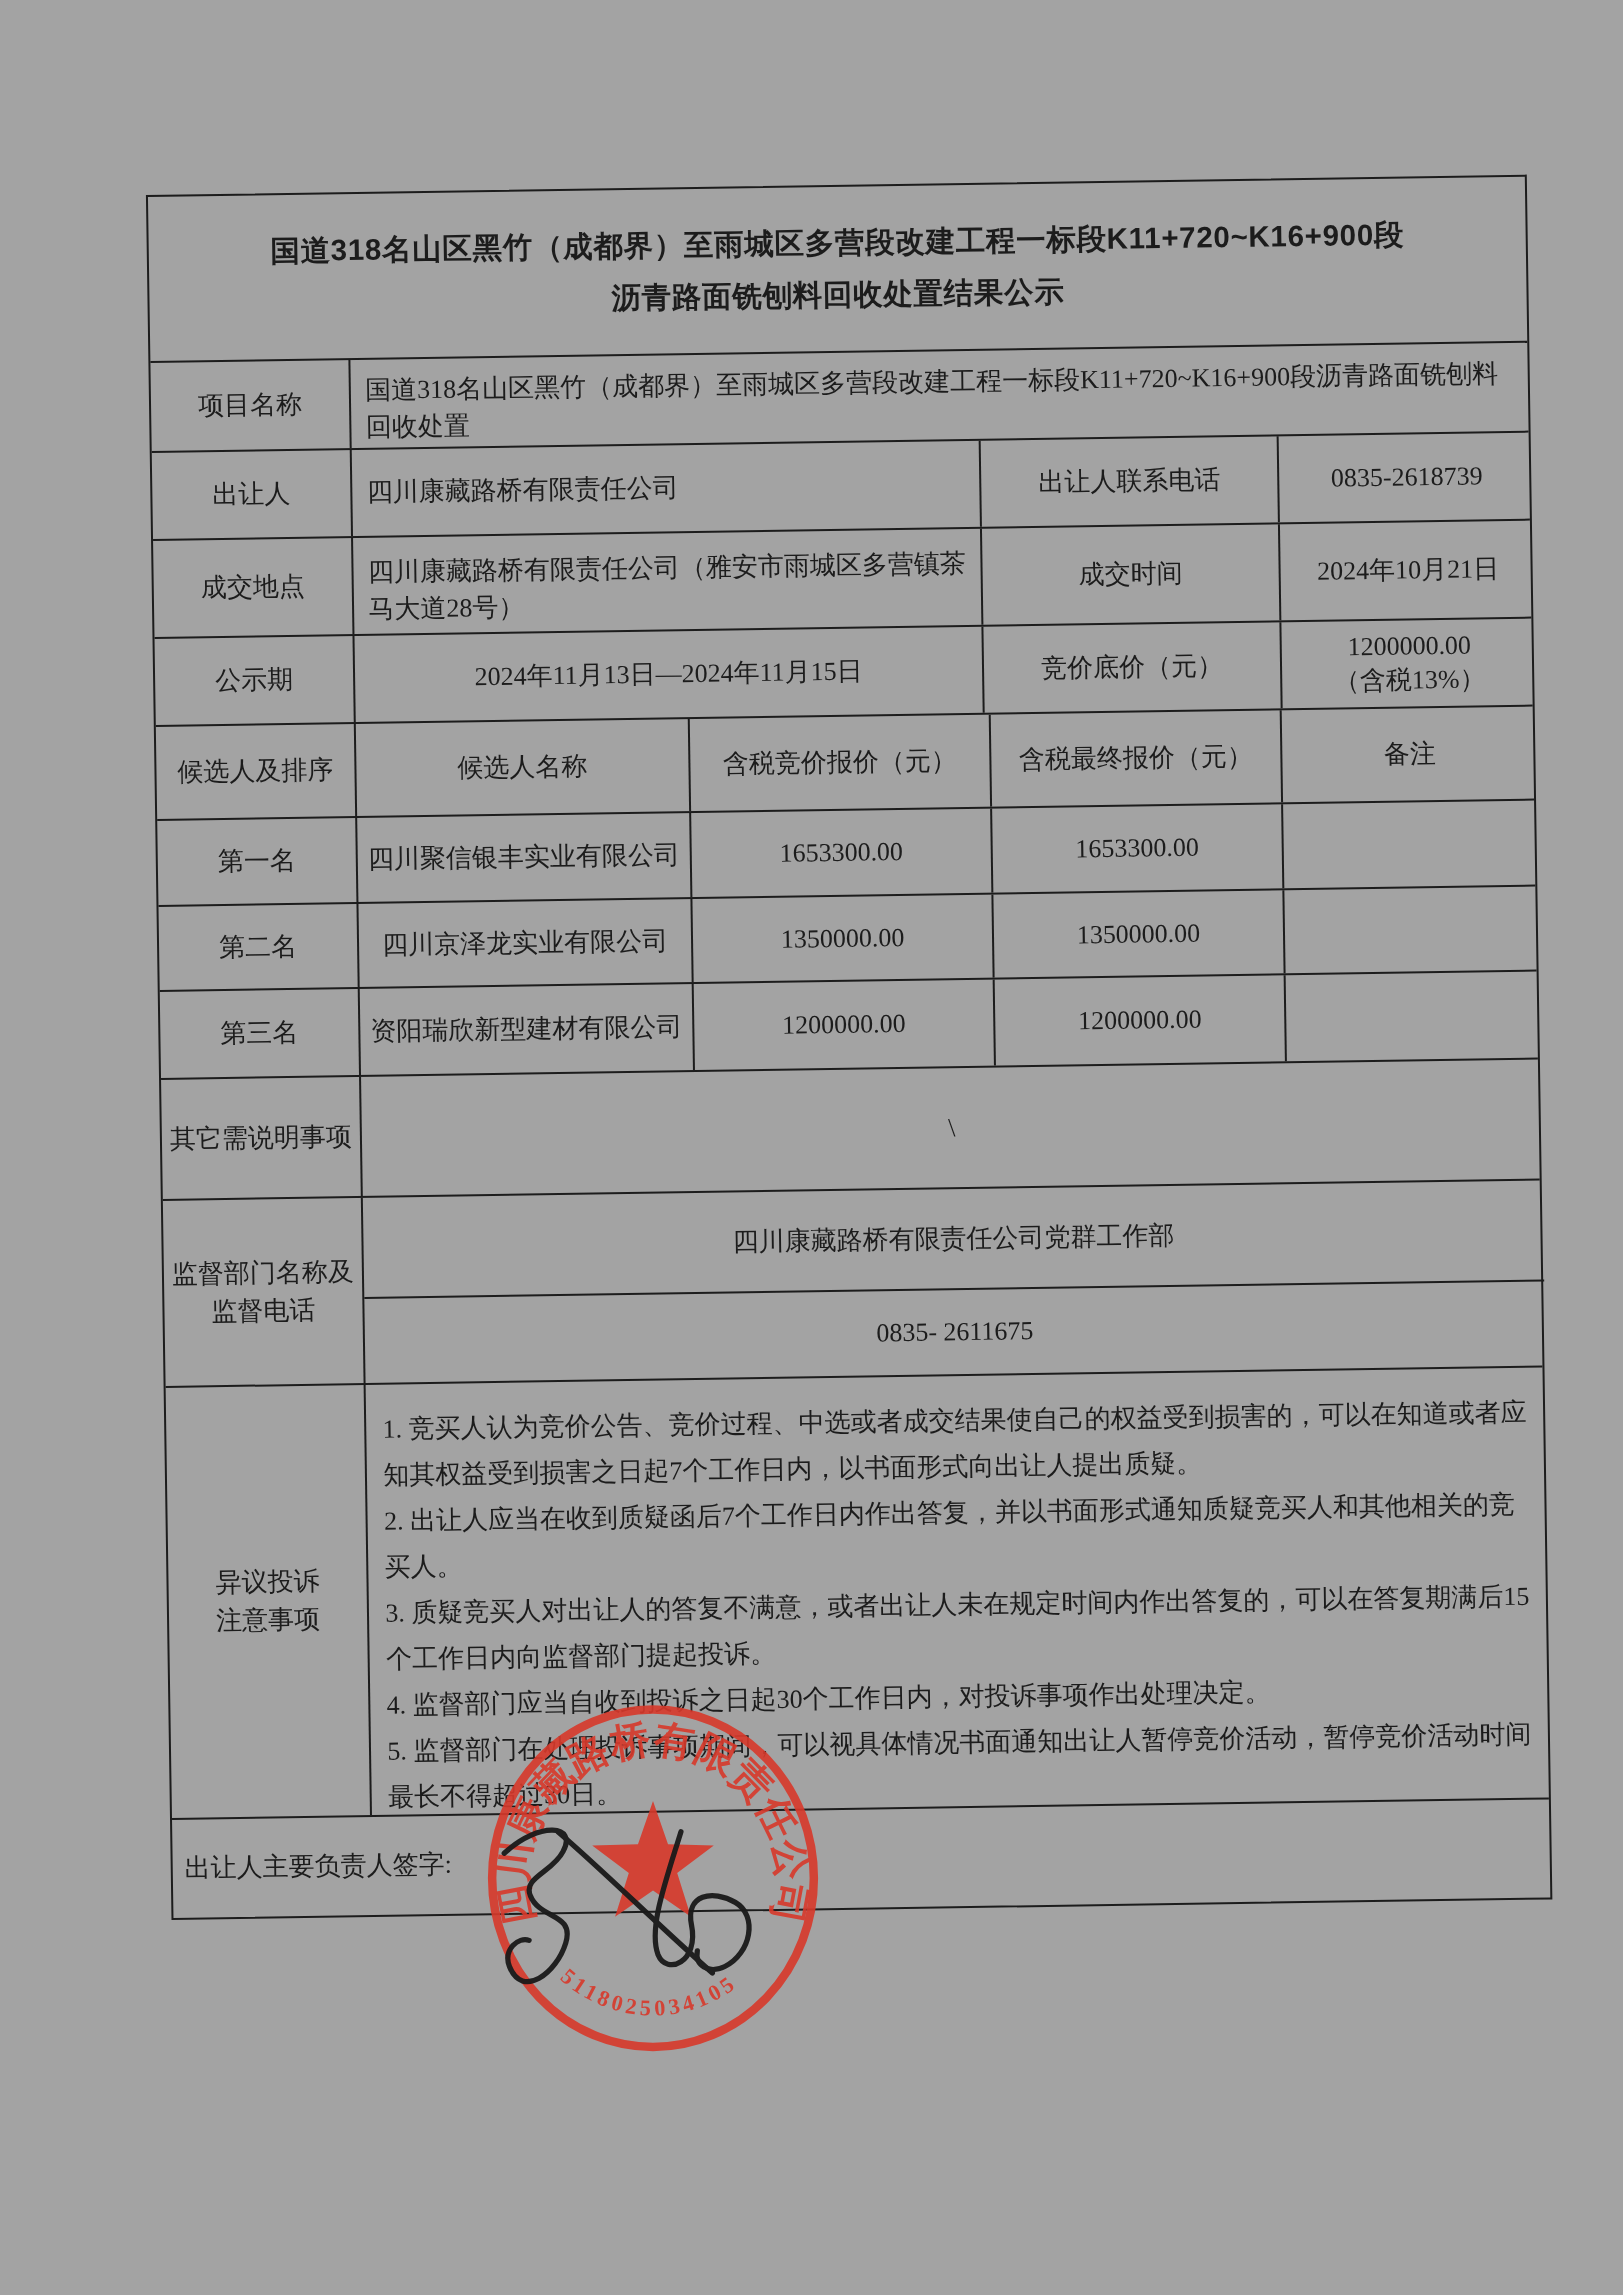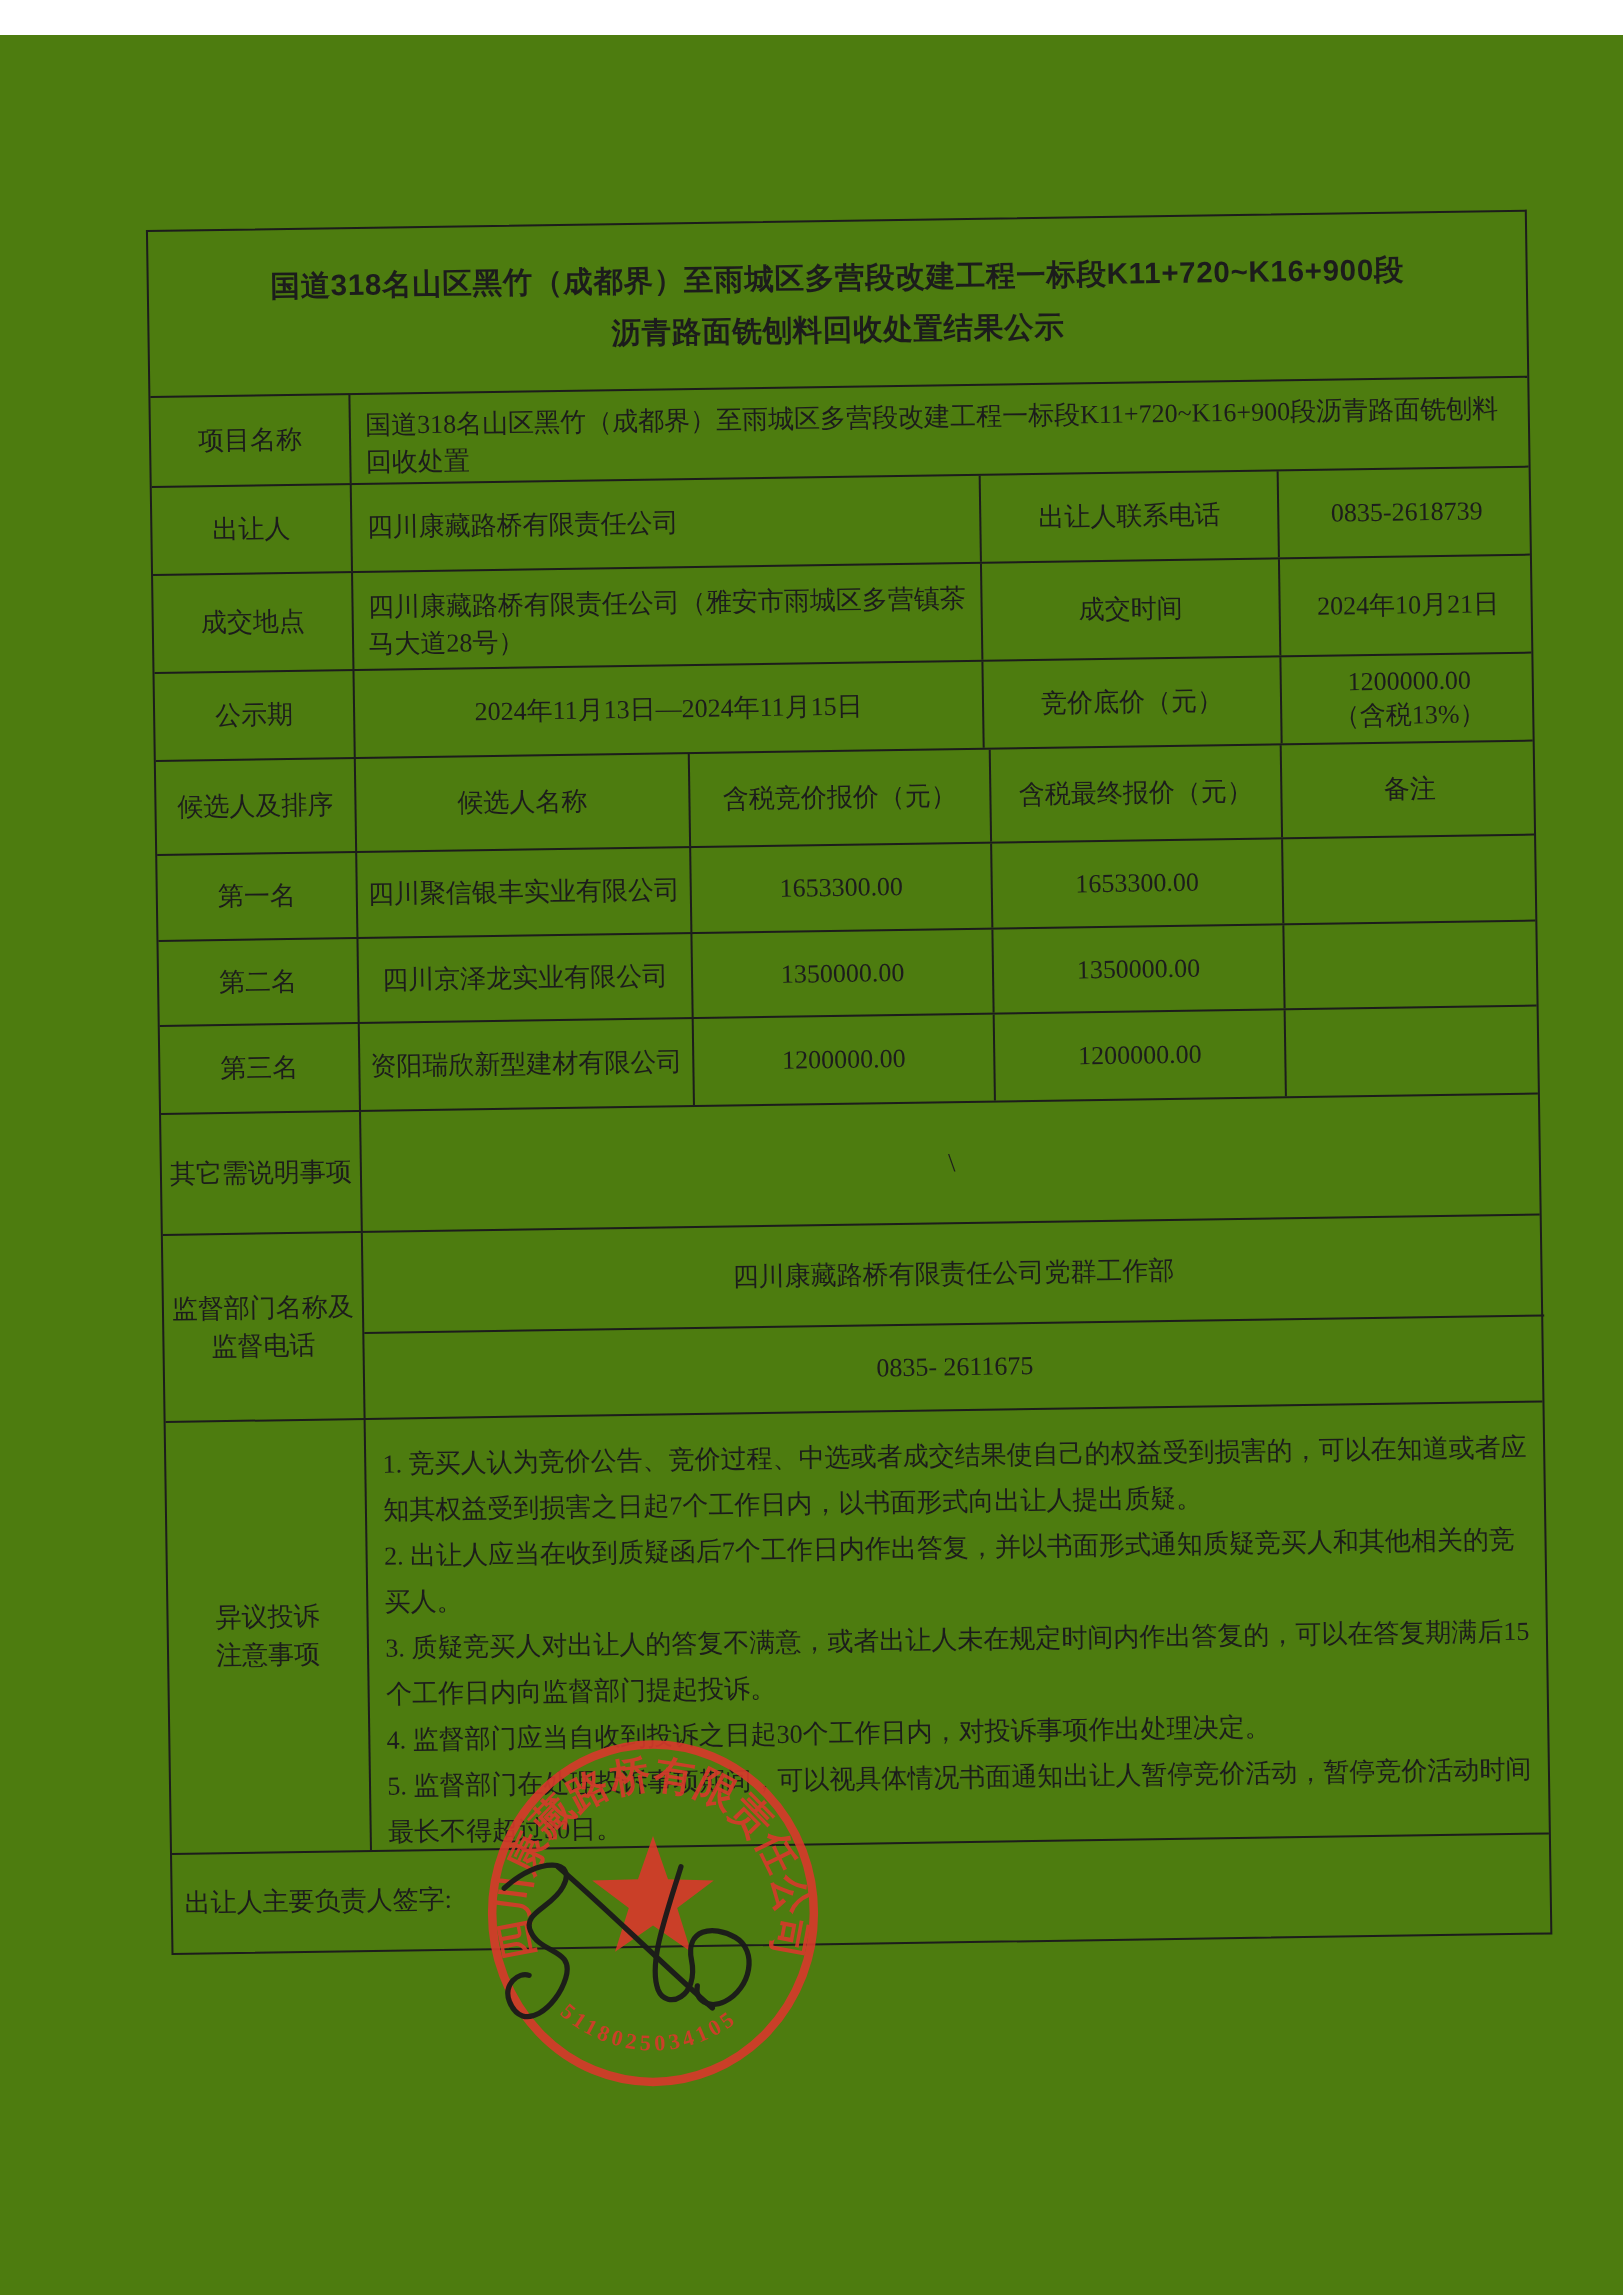--- a/index.html
+++ b/index.html
@@ -4,21 +4,21 @@
 <style>
   html,body{margin:0;padding:0;}
   body{
     width:1624px;height:2295px;
     background:#ffffff;
     font-family:"Liberation Serif","DejaVu Serif",serif;
     color:#1c1c1c;
     position:relative;
     overflow:hidden;
   }
-  .page{position:absolute;inset:0;background:#4d7c0f;margin-top:35px;}
+  .page{position:absolute;inset:0;background:#a3a3a3;}
   
   .doc{
     position:absolute;left:160px;top:195px;width:1381px;height:1725px;
     border:2.6px solid #1c1c1c;
     box-sizing:border-box;
     display:flex;flex-direction:column;
     transform:rotate(-0.85deg);
     transform-origin:0 55%;
     background:transparent;
   }

